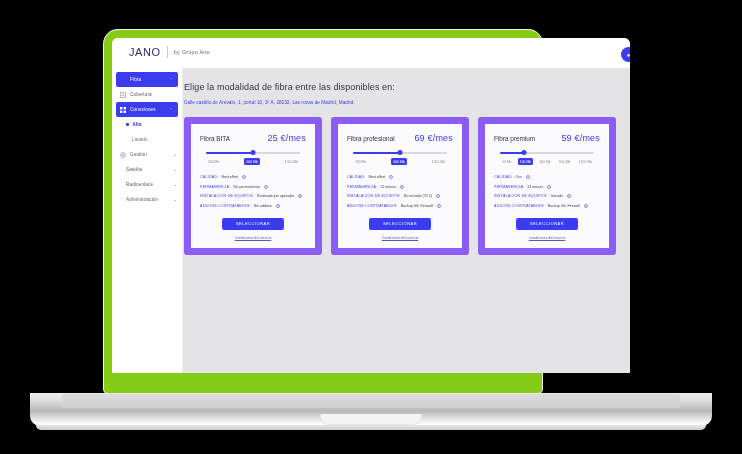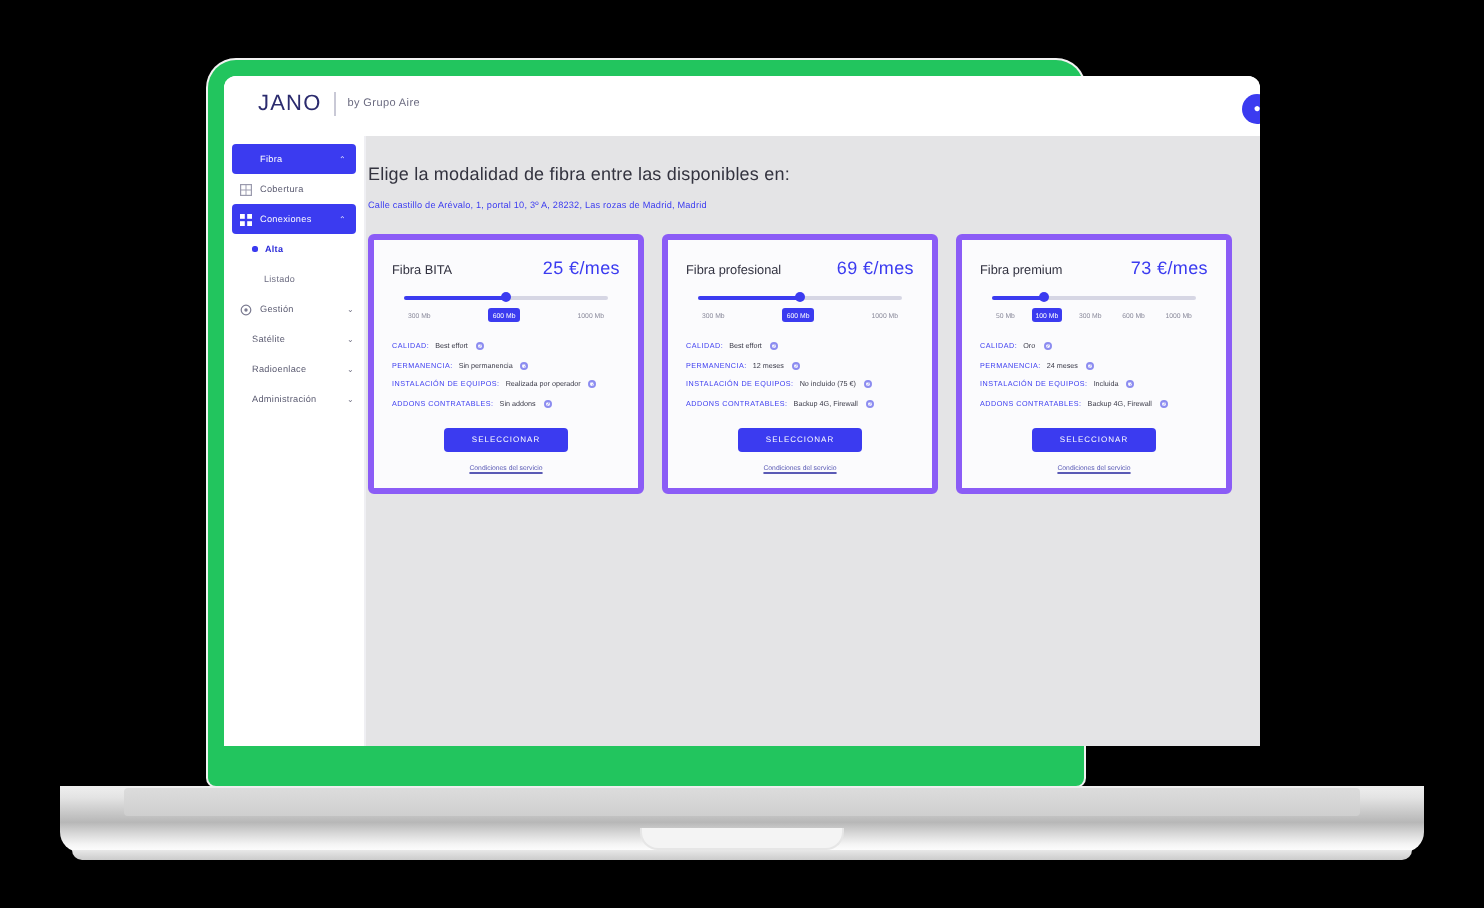--- a/index.html
+++ b/index.html
@@ -13,21 +13,21 @@
   
   #laptop-mockup {
     position: absolute;
     left: 0; top: 0;
     width: 742px; height: 454px;
   }
   #laptop-lid {
     position: absolute;
     left: 104px; top: 30px;
     width: 438px; height: 363px;
-    background: #22c55e;
+    background: #84cc16;
     border-radius: 14px 14px 4px 4px;
     box-shadow: 0 0 0 1px #f2f2f2;
   }
   #laptop-screen {
     position: absolute;
     left: 8px; top: 8px;
     width: 518px; height: 335px;
     background: #ffffff;
     border-radius: 6px 6px 0 0;
     overflow: hidden;
@@ -149,21 +149,21 @@
     margin-top: 8px;
     font-size: 4.6px; color: #3b3bf0; letter-spacing: .1px;
   }
   #plan-card-list {
     margin-top: 12px;
     display: flex; gap: 9px;
   }
   .plan-card {
     width: 138px;
     background: #fbfbfd;
-    border: 3px solid #8b5cf6;
+    border: 7px solid #8b5cf6;
     border-radius: 3px;
     padding: 9px 9px 8px 9px;
   }
   .plan-head {
     display: flex; align-items: baseline; justify-content: space-between;
   }
   .plan-name { font-size: 6.4px; color: #31313f; }
   .plan-price { font-size: 9px; color: #3b3bf0; letter-spacing: .2px; }
 
   .speed-slider { margin: 9px 6px 0 6px; }
@@ -385,21 +385,21 @@
                   <span class="feat-value">Backup 4G, Firewall</span>
                   <span class="feat-info">?</span>
                 </div>
               </div>
               <button class="select-btn">SELECCIONAR</button>
               <a class="terms-link">Condiciones del servicio</a>
             </div>
             <div class="plan-card">
               <div class="plan-head">
                 <span class="plan-name">Fibra premium</span>
-                <span class="plan-price">73 €/mes</span>
+                <span class="plan-price">59 €/mes</span>
               </div>
               <div class="speed-slider">
                 <div class="slider-track">
                   <div class="slider-fill" style="width:25%"></div>
                   <div class="slider-knob" style="left:25%"></div>
                 </div>
                 <div class="slider-ticks">
                   <span class="tick">50 Mb</span>
                   <span class="tick sel">100 Mb</span>
                   <span class="tick">300 Mb</span>

